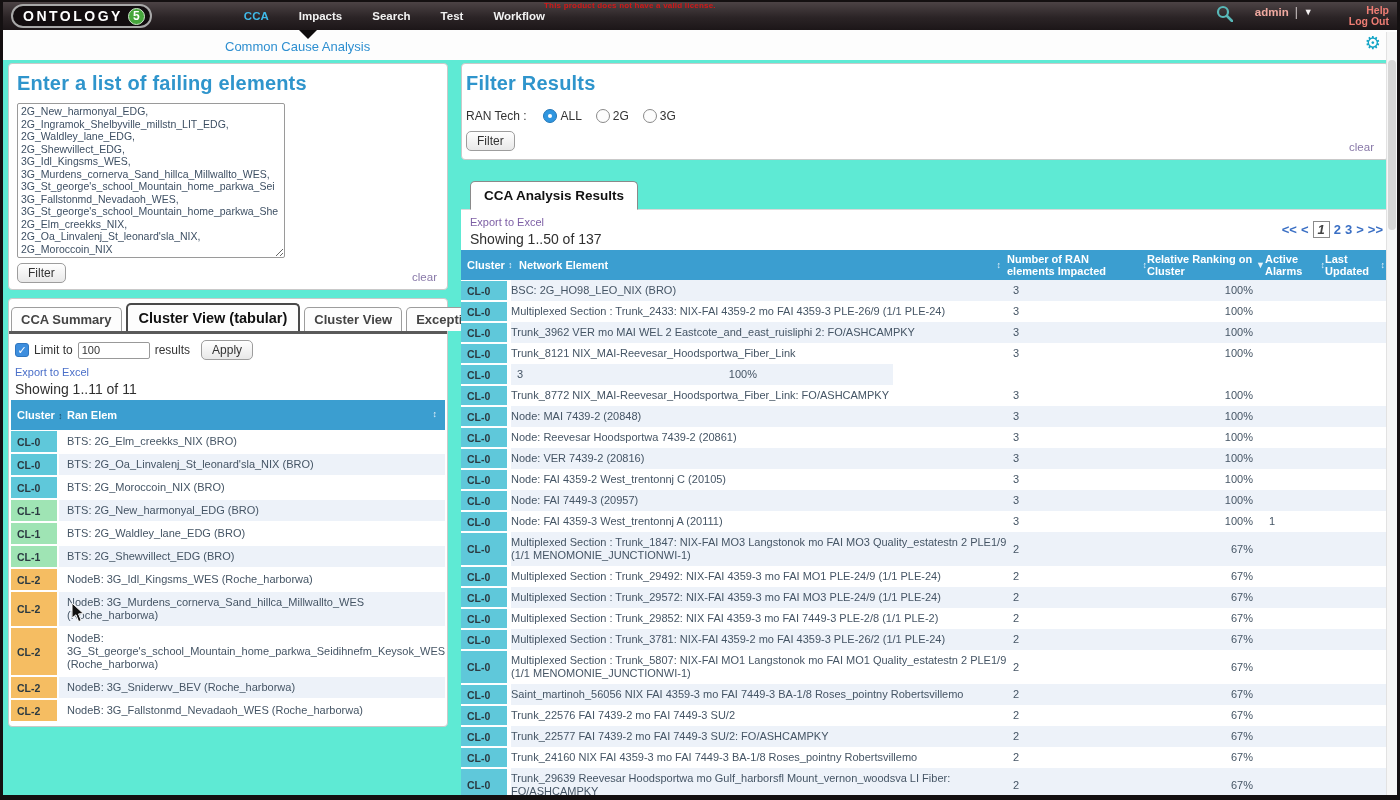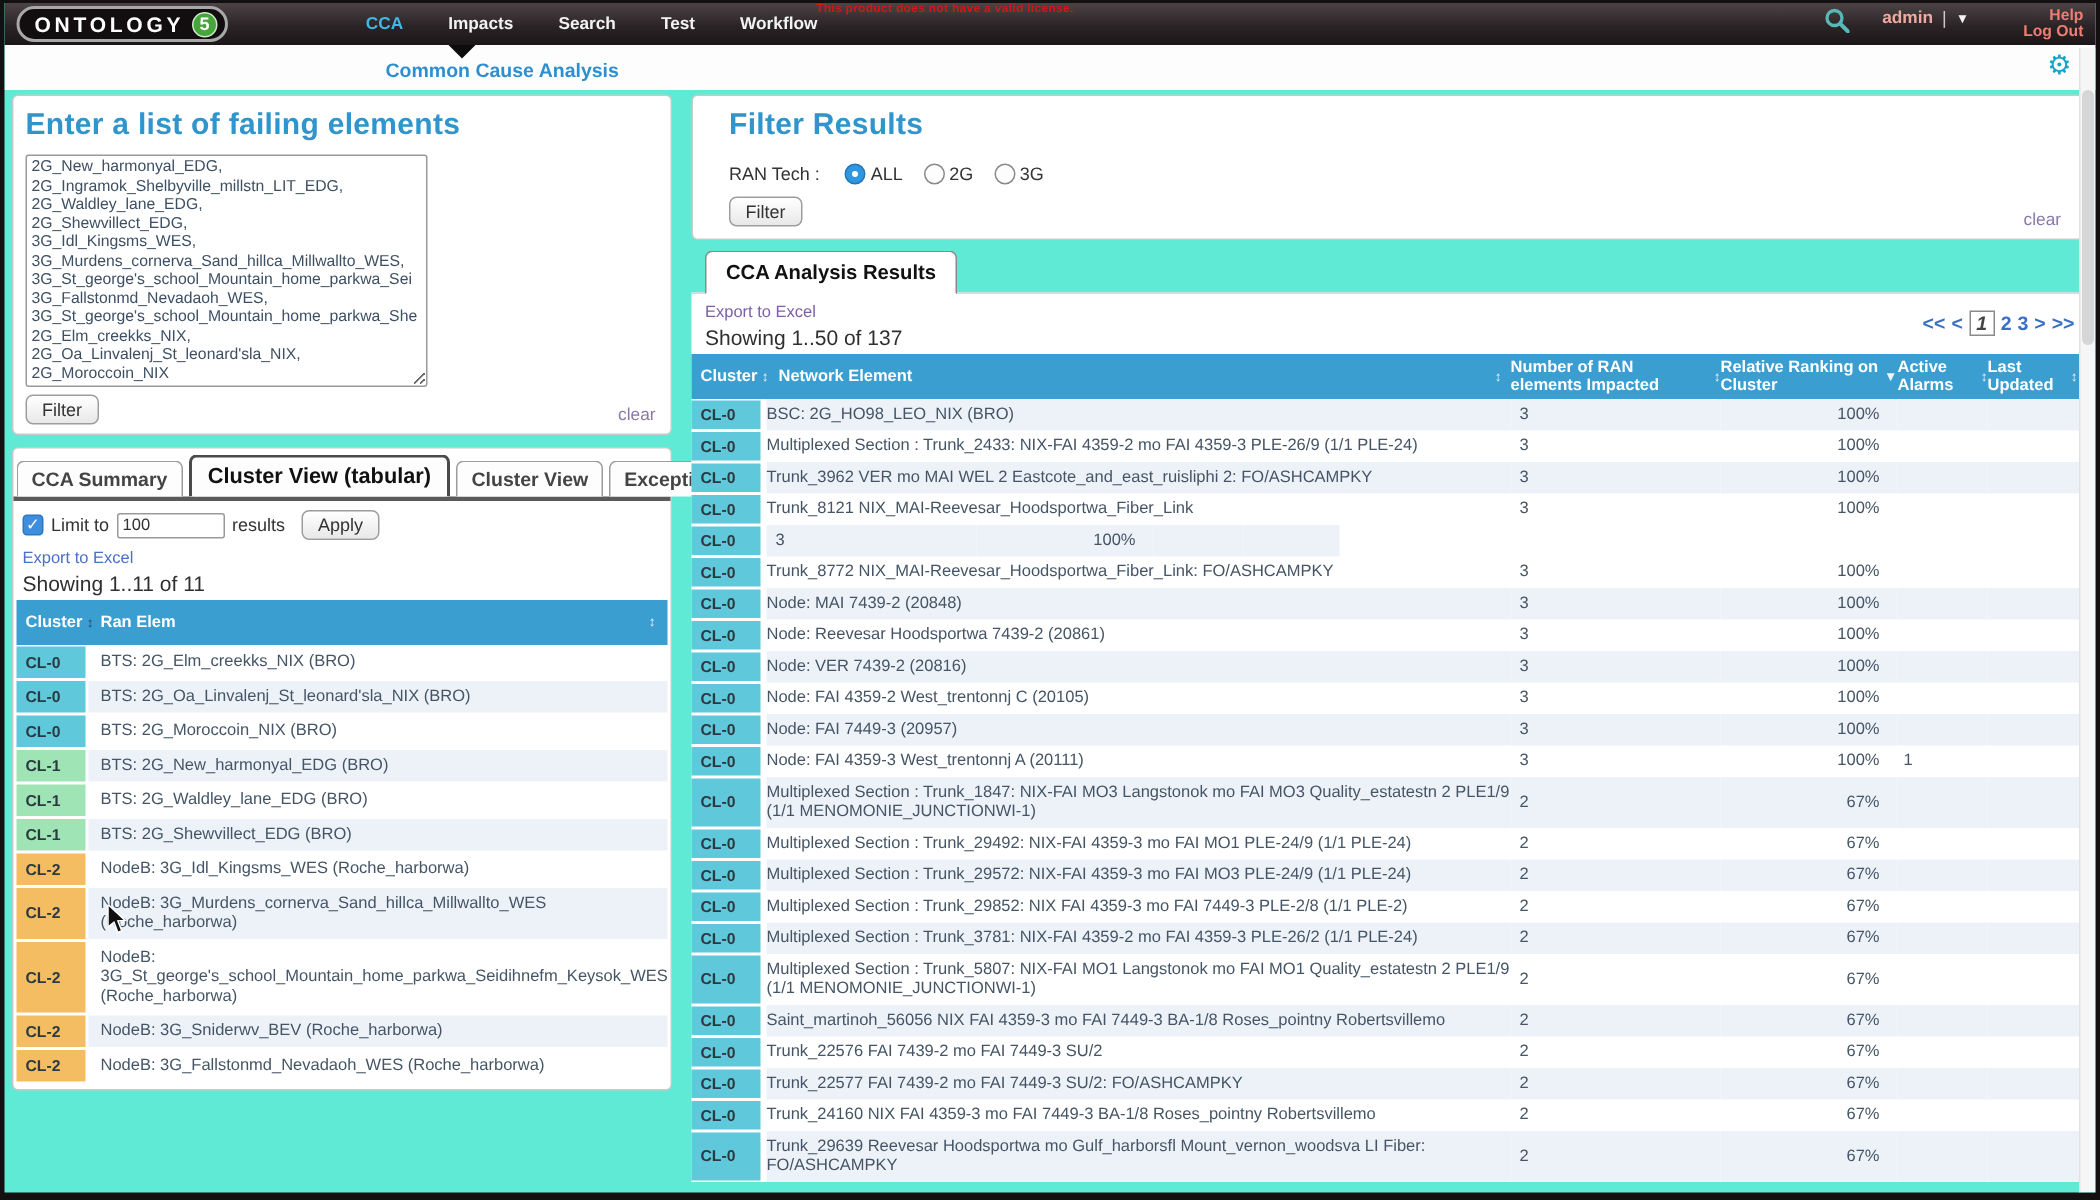--- a/index.html
+++ b/index.html
@@ -32,21 +32,21 @@
   .admin-name { color:#f0a9a0; font-size:11.5px; font-weight:bold; cursor:pointer; }
   .admin-sep { color:#cfc7c7; font-size:12px; }
   .admin-caret { color:#f5f2f2; font-size:9px; cursor:pointer; }
   .help-stack { display:flex; flex-direction:column; align-items:flex-end; line-height:11px; margin-left:26px; }
   .help-stack a { color:#ef7d74; font-size:10.5px; font-weight:bold; text-decoration:none; cursor:pointer; }
 
   
   .subnav { position:relative; height:30px; background:#fdfdfd; }
   .subnav-arrow { position:absolute; left:296px; top:0; width:0; height:0;
     border-left:9px solid transparent; border-right:9px solid transparent; border-top:9px solid #0e0c0d; }
-  .subnav-label { position:absolute; left:254px; top:9px; color:#2e8fd0; font-size:13px; font-weight:bold; text-decoration:none; cursor:pointer; }
+  .subnav-label { position:absolute; left:222px; top:9px; color:#2e8fd0; font-size:13px; font-weight:normal; text-decoration:none; cursor:pointer; }
   .gear-icon { position:absolute; right:16px; top:4px; color:#14a5c6; font-size:18px; cursor:pointer; line-height:18px; }
 
   
   .main { display:flex; gap:13px; padding:3px 8px 0 5px; height:735px; }
   .left-col { width:440px; flex:none; }
   .right-col { flex:1; min-width:0; }
 
   .panel { background:#fff; border:1px solid #c9c9c9; border-radius:4px; }
   h2.blue { color:#2f95cc; font-size:20px; font-weight:bold; letter-spacing:.2px; }
 
@@ -89,21 +89,21 @@
   .lrow { display:flex; margin:0 2px; align-items:stretch; font-size:11px; color:#455565; cursor:pointer; }
   .lrow.alt .lelem { background:#edf2f9; }
   .lbadge { width:46px; flex:none; display:flex; align-items:center; padding-left:6px;
     font-size:10.5px; font-weight:bold; color:#2b3a42; margin:1px 2px 1px 0; }
   .lbadge.c0 { background:#5fc8da; }
   .lbadge.c1 { background:#9fe4b4; }
   .lbadge.c2 { background:#f5bd62; }
   .lelem { flex:1; display:flex; align-items:center; padding:4px 6px 4px 8px; line-height:13px; margin:1px 0; }
 
   
-  .filter-panel { position:relative; padding:8px 10px 8px 24px; margin-bottom:7px; }
+  .filter-panel { position:relative; padding:8px 10px 8px 4px; margin-bottom:21px; }
   .filter-panel h2 { margin-bottom:14px; }
   .ran-row { display:flex; align-items:center; gap:7px; font-size:12px; color:#333; margin-bottom:8px; }
   .ran-label { margin-right:10px; }
   .radio-opt { display:flex; align-items:center; gap:3px; cursor:pointer; }
   .radio { position:relative; width:14px; height:14px; border:1px solid #8a8a8a; border-radius:50%; background:#fdfdfd; }
   .radio.checked { background:#2f96e0; border-color:#2477b8; }
   .radio.checked::after { content:""; position:absolute; left:4px; top:4px; width:4px; height:4px; border-radius:50%; background:#fff; }
   .filter-clear { position:absolute; right:14px; bottom:6px; }
 
   

